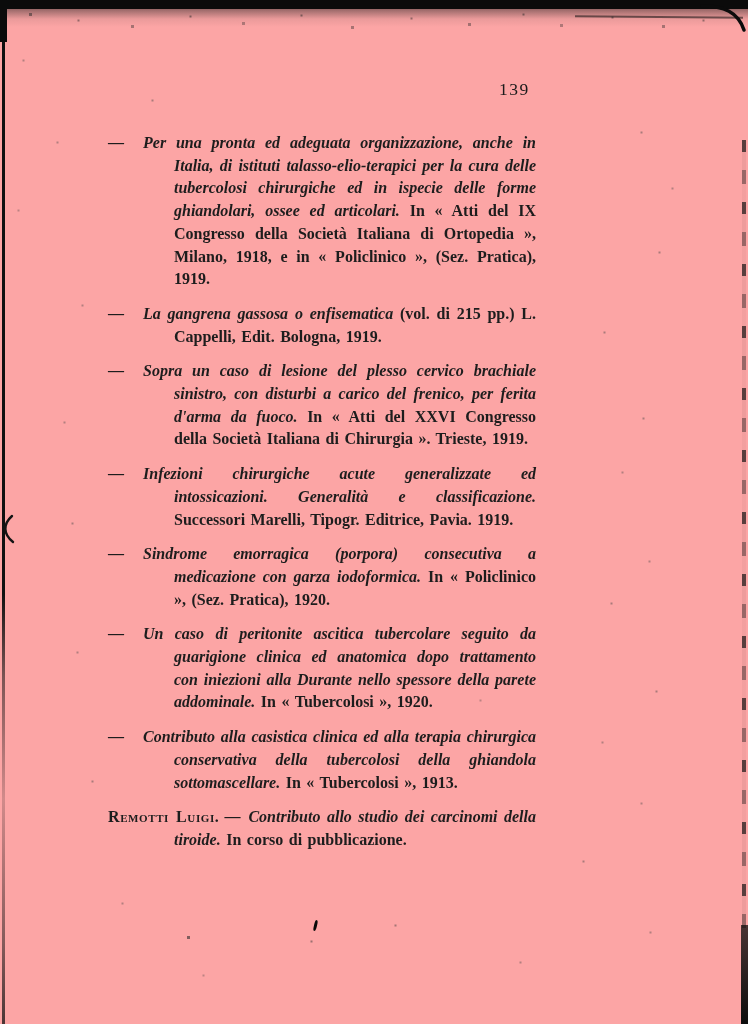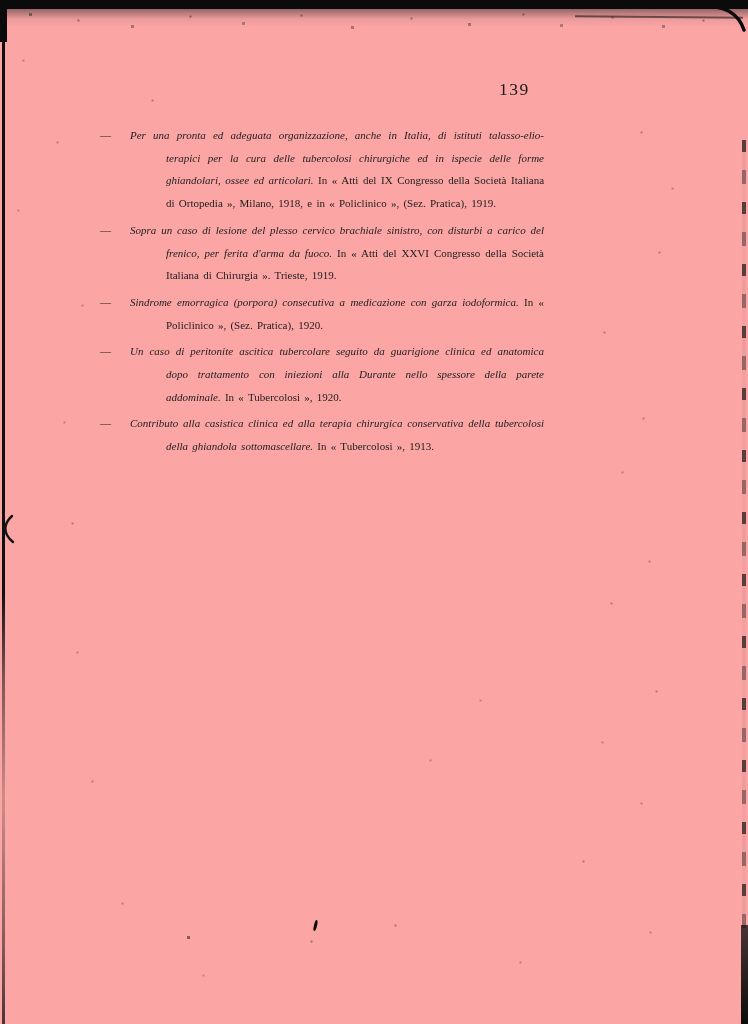--- a/index.html
+++ b/index.html
@@ -47,22 +47,22 @@
       583px 861px 0 .5px rgba(70,70,70,.45), 122px 903px 0 .5px rgba(70,70,70,.4),
       188px 937px 0 1px rgba(45,45,45,.6), 311px 941px 0 .5px rgba(60,60,60,.5),
       395px 925px 0 .5px rgba(60,60,60,.45), 520px 962px 0 .5px rgba(70,70,70,.4),
       650px 932px 0 .5px rgba(70,70,70,.4), 203px 975px 0 .5px rgba(70,70,70,.35),
       430px 760px 0 .5px rgba(70,70,70,.35), 480px 700px 0 .5px rgba(70,70,70,.35),
       23px 60px 0 .5px rgba(70,70,70,.4), 18px 210px 0 .5px rgba(70,70,70,.35);}
   
   .page-number{position:absolute;left:499px;top:79px;font-size:17.5px;
     letter-spacing:1.5px;color:#1b1b1b;}
   .content{position:absolute;left:96px;top:120px;width:452px;color:#1d1d1d;}
-  p.entry{margin:4px;padding-left:66px;text-indent:-66px;text-align:justify;
-    font-size:11px;line-height:22.7px;word-spacing:1.5px;}
+  p.entry{margin:12px;padding-left:66px;text-indent:-66px;text-align:justify;
+    font-size:16px;line-height:22.7px;word-spacing:1.5px;font-weight:bold;}
   p.entry.author-entry{margin-top:12px;}
   .dash-lead{margin-right:19px;}
   .dash-mid{margin:0 8px 0 5px;}
   .title{font-style:italic;}
   .author{font-variant:small-caps;letter-spacing:.6px;}
 </style>
 </head>
 <body>
 
 <div class="page">
@@ -80,18 +80,21 @@
   <svg class="left-hook" width="18" height="34" viewBox="0 0 18 34">
     <path d="M12 4 C 3 12, 3 22, 13 30" stroke="#141414" stroke-width="2.4" fill="none" stroke-linecap="round"></path>
   </svg>
   <div class="stray-mark"></div>
   <div class="speck-layer"></div>
 
   <div class="page-number">139</div>
 
   <div class="content" id="entries">
       <p class="entry"><span class="dash-lead">—</span><span class="title">Per una pronta ed adeguata organizzazione, anche in Italia, di istituti talasso-elio-terapici per la cura delle tubercolosi chirurgiche ed in ispecie delle forme ghiandolari, ossee ed articolari.</span> <span>In « Atti del IX Congresso della Società Italiana di Ortopedia », Milano, 1918, e in « Policlinico », (Sez. Pratica), 1919.</span></p>
+      <p class="entry"><span class="dash-lead">—</span><span class="title">La gangrena gassosa o enfisematica</span> <span>(vol. di 215 pp.) L. Cappelli, Edit. Bologna, 1919.</span></p>
       <p class="entry"><span class="dash-lead">—</span><span class="title">Sopra un caso di lesione del plesso cervico brachiale sinistro, con disturbi a carico del frenico, per ferita d'arma da fuoco.</span> <span>In « Atti del XXVI Congresso della Società Italiana di Chirurgia ». Trieste, 1919.</span></p>
+      <p class="entry"><span class="dash-lead">—</span><span class="title">Infezioni chirurgiche acute generalizzate ed intossicazioni. Generalità e classificazione.</span> <span>Successori Marelli, Tipogr. Editrice, Pavia. 1919.</span></p>
       <p class="entry"><span class="dash-lead">—</span><span class="title">Sindrome emorragica (porpora) consecutiva a medicazione con garza iodoformica.</span> <span>In « Policlinico », (Sez. Pratica), 1920.</span></p>
       <p class="entry"><span class="dash-lead">—</span><span class="title">Un caso di peritonite ascitica tubercolare seguito da guarigione clinica ed anatomica dopo trattamento con iniezioni alla Durante nello spessore della parete addominale.</span> <span>In « Tubercolosi », 1920.</span></p>
       <p class="entry"><span class="dash-lead">—</span><span class="title">Contributo alla casistica clinica ed alla terapia chirurgica conservativa della tubercolosi della ghiandola sottomascellare.</span> <span>In « Tubercolosi », 1913.</span></p>
+      <p class="entry author-entry"><span class="author">Remotti Luigi.</span><span class="dash-mid">—</span><span class="title">Contributo allo studio dei carcinomi della tiroide.</span> <span>In corso di pubblicazione.</span></p>
     </div>
 </div>
 
 </body></html>

